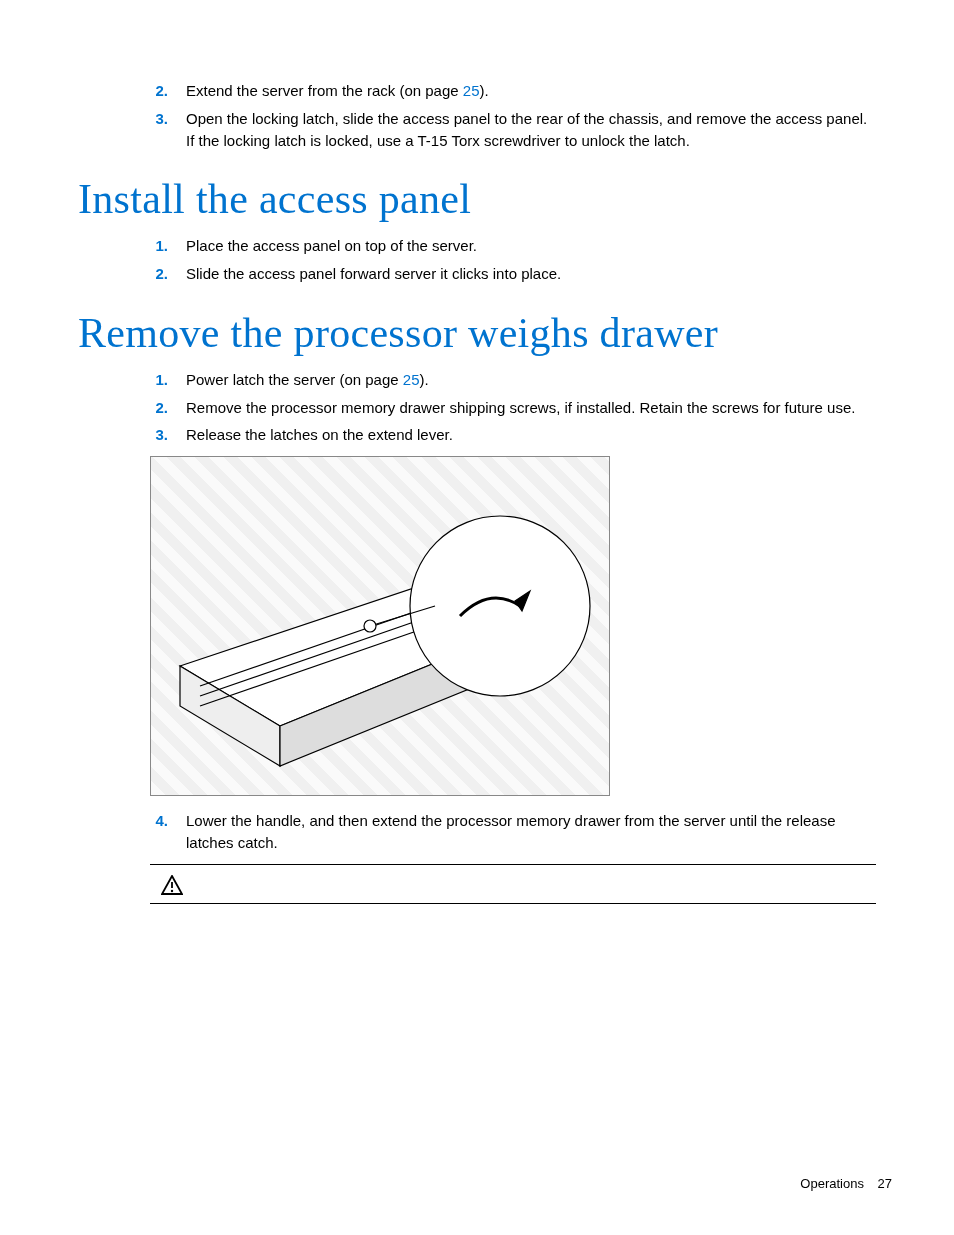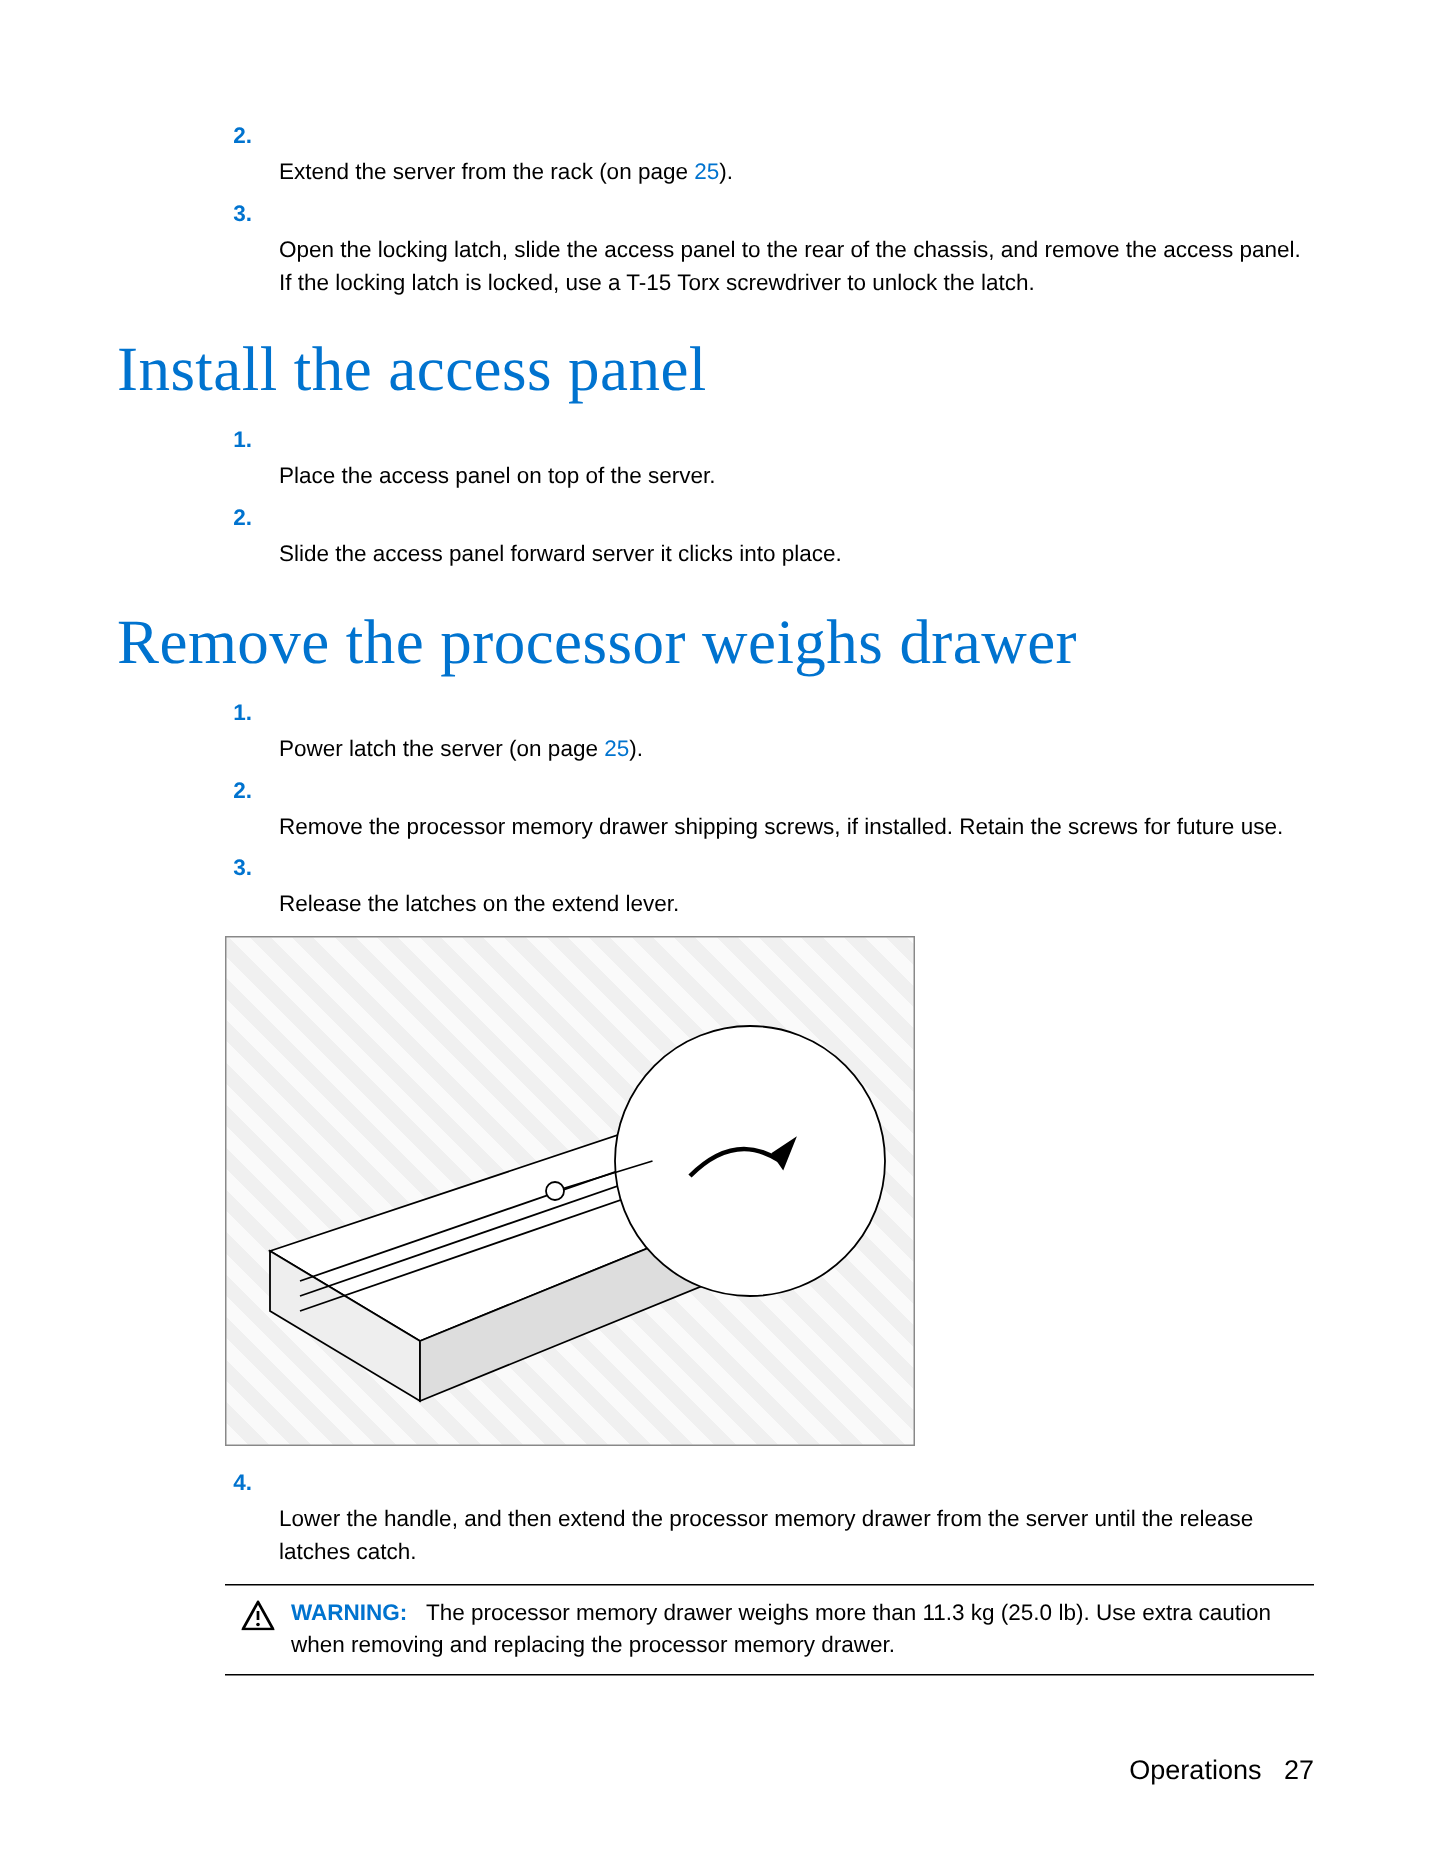--- a/index.html
+++ b/index.html
@@ -21,21 +21,20 @@
   .ol-num {
     width: 36px;
     flex-shrink: 0;
     text-align: right;
     padding-right: 18px;
     font-weight: bold;
     color: #0073cf;
   }
   .ol-text {
     flex: 1;
-    margin-top: 24px;
   }
   h2.section {
     font-family: Georgia, 'Times New Roman', serif;
     font-weight: normal;
     font-size: 42px;
     color: #0073cf;
     margin: 24px 0 12px 0;
     letter-spacing: 0.3px;
   }
   .indent-list { margin-left: 72px; }
@@ -67,22 +66,22 @@
     display: flex;
     align-items: flex-start;
     justify-content: center;
     padding-top: 2px;
   }
   .callout-text { flex: 1; }
   .callout-label { font-weight: bold; color: #0073cf; }
   .footer {
     position: absolute;
     bottom: 44px;
-    right: 78px;
-    font-size: 18px;
+    right: 62px;
+    font-size: 13px;
   }
   .footer .pnum { margin-left: 10px; }
 </style>
 </head>
 <body>
 
 <div class="indent-list">
   <div class="ol-item">
     <span class="ol-num">2.</span>
     <span class="ol-text">
@@ -154,22 +153,18 @@
 </div>
 
 <div class="callout">
   <div class="callout-icon">
     <svg width="22" height="20" viewBox="0 0 22 20">
       <polygon points="11,1 21,19 1,19" fill="none" stroke="#000" stroke-width="1.8"></polygon>
       <line x1="11" y1="7" x2="11" y2="13" stroke="#000" stroke-width="1.8"></line>
       <circle cx="11" cy="16" r="1.2" fill="#000"></circle>
     </svg>
   </div>
-  <div class="callout-text">
-    <span class="callout-label">WARNING:</span>
-    <span>&nbsp;&nbsp;</span><span>The processor memory drawer weighs more than 11.3 kg (25.0 lb). Use extra caution when removing and replacing the processor memory drawer.</span>
-  </div>
 </div>
 
 <div class="footer">
   <span>Operations</span>
   <span class="pnum">27</span>
 </div>
 
 </body></html>

